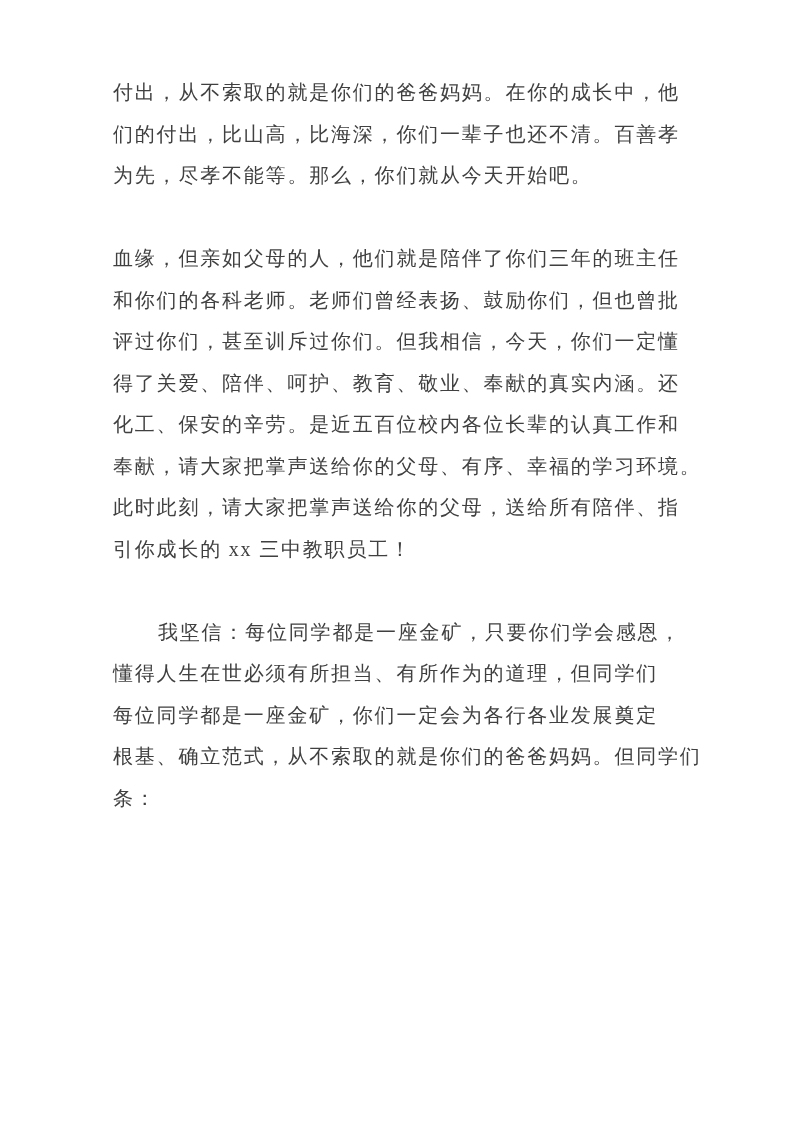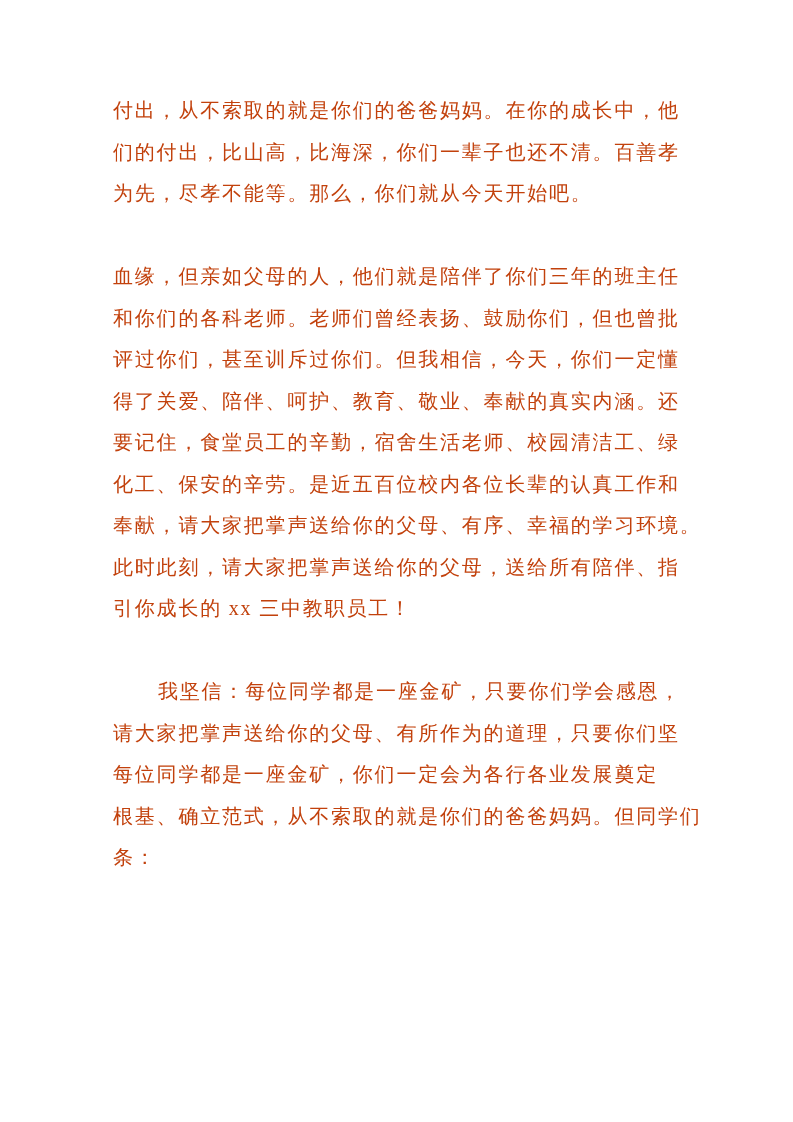--- a/index.html
+++ b/index.html
@@ -11,23 +11,23 @@
     position: relative;
     width: 793px;
     height: 1122px;
     background: #ffffff;
     overflow: hidden;
     font-family: "Liberation Serif", "DejaVu Serif", serif;
   }
   .content {
     position: absolute;
     left: 113px;
-    top: 90px;
+    top: 72px;
     width: 575px;
-    color: #c2410c;
+    color: #404040;
     font-size: 20px;
     letter-spacing: 1.8px;
   }
   .para {
     margin: 0 0 41.5px 0;
     padding: 0;
   }
   .para:last-child {
     margin-bottom: 0;
   }
@@ -54,29 +54,28 @@
       <div class="line">付出，从不索取的就是你们的爸爸妈妈。在你的成长中，他</div>
       <div class="line">们的付出，比山高，比海深，你们一辈子也还不清。百善孝</div>
       <div class="line">为先，尽孝不能等。那么，你们就从今天开始吧。</div>
     </div>
 
     <div class="para">
       <div class="line">血缘，但亲如父母的人，他们就是陪伴了你们三年的班主任</div>
       <div class="line">和你们的各科老师。老师们曾经表扬、鼓励你们，但也曾批</div>
       <div class="line">评过你们，甚至训斥过你们。但我相信，今天，你们一定懂</div>
       <div class="line">得了关爱、陪伴、呵护、教育、敬业、奉献的真实内涵。还</div>
-      <div class="line">要记住，食堂员工的辛勤，宿舍生活老师、校园清洁工、绿</div>
       <div class="line">化工、保安的辛劳。是近五百位校内各位长辈的认真工作和</div>
       <div class="line">奉献，请大家把掌声送给你的父母、有序、幸福的学习环境。</div>
       <div class="line">此时此刻，请大家把掌声送给你的父母，送给所有陪伴、指</div>
       <div class="line">引你成长的 xx 三中教职员工！</div>
     </div>
 
     <div class="para">
       <div class="line indent-standard">我坚信：每位同学都是一座金矿，只要你们学会感恩，</div>
-      <div class="line">请大家把掌声送给你的父母、有所作为的道理，只要你们坚</div>
+      <div class="line">懂得人生在世必须有所担当、有所作为的道理，但同学们</div>
       <div class="line">每位同学都是一座金矿，你们一定会为各行各业发展奠定</div>
       <div class="line">根基、确立范式，从不索取的就是你们的爸爸妈妈。但同学们</div>
       <div class="line">条：</div>
     </div>
 
   </div>
 </div>
 
 </body></html>

